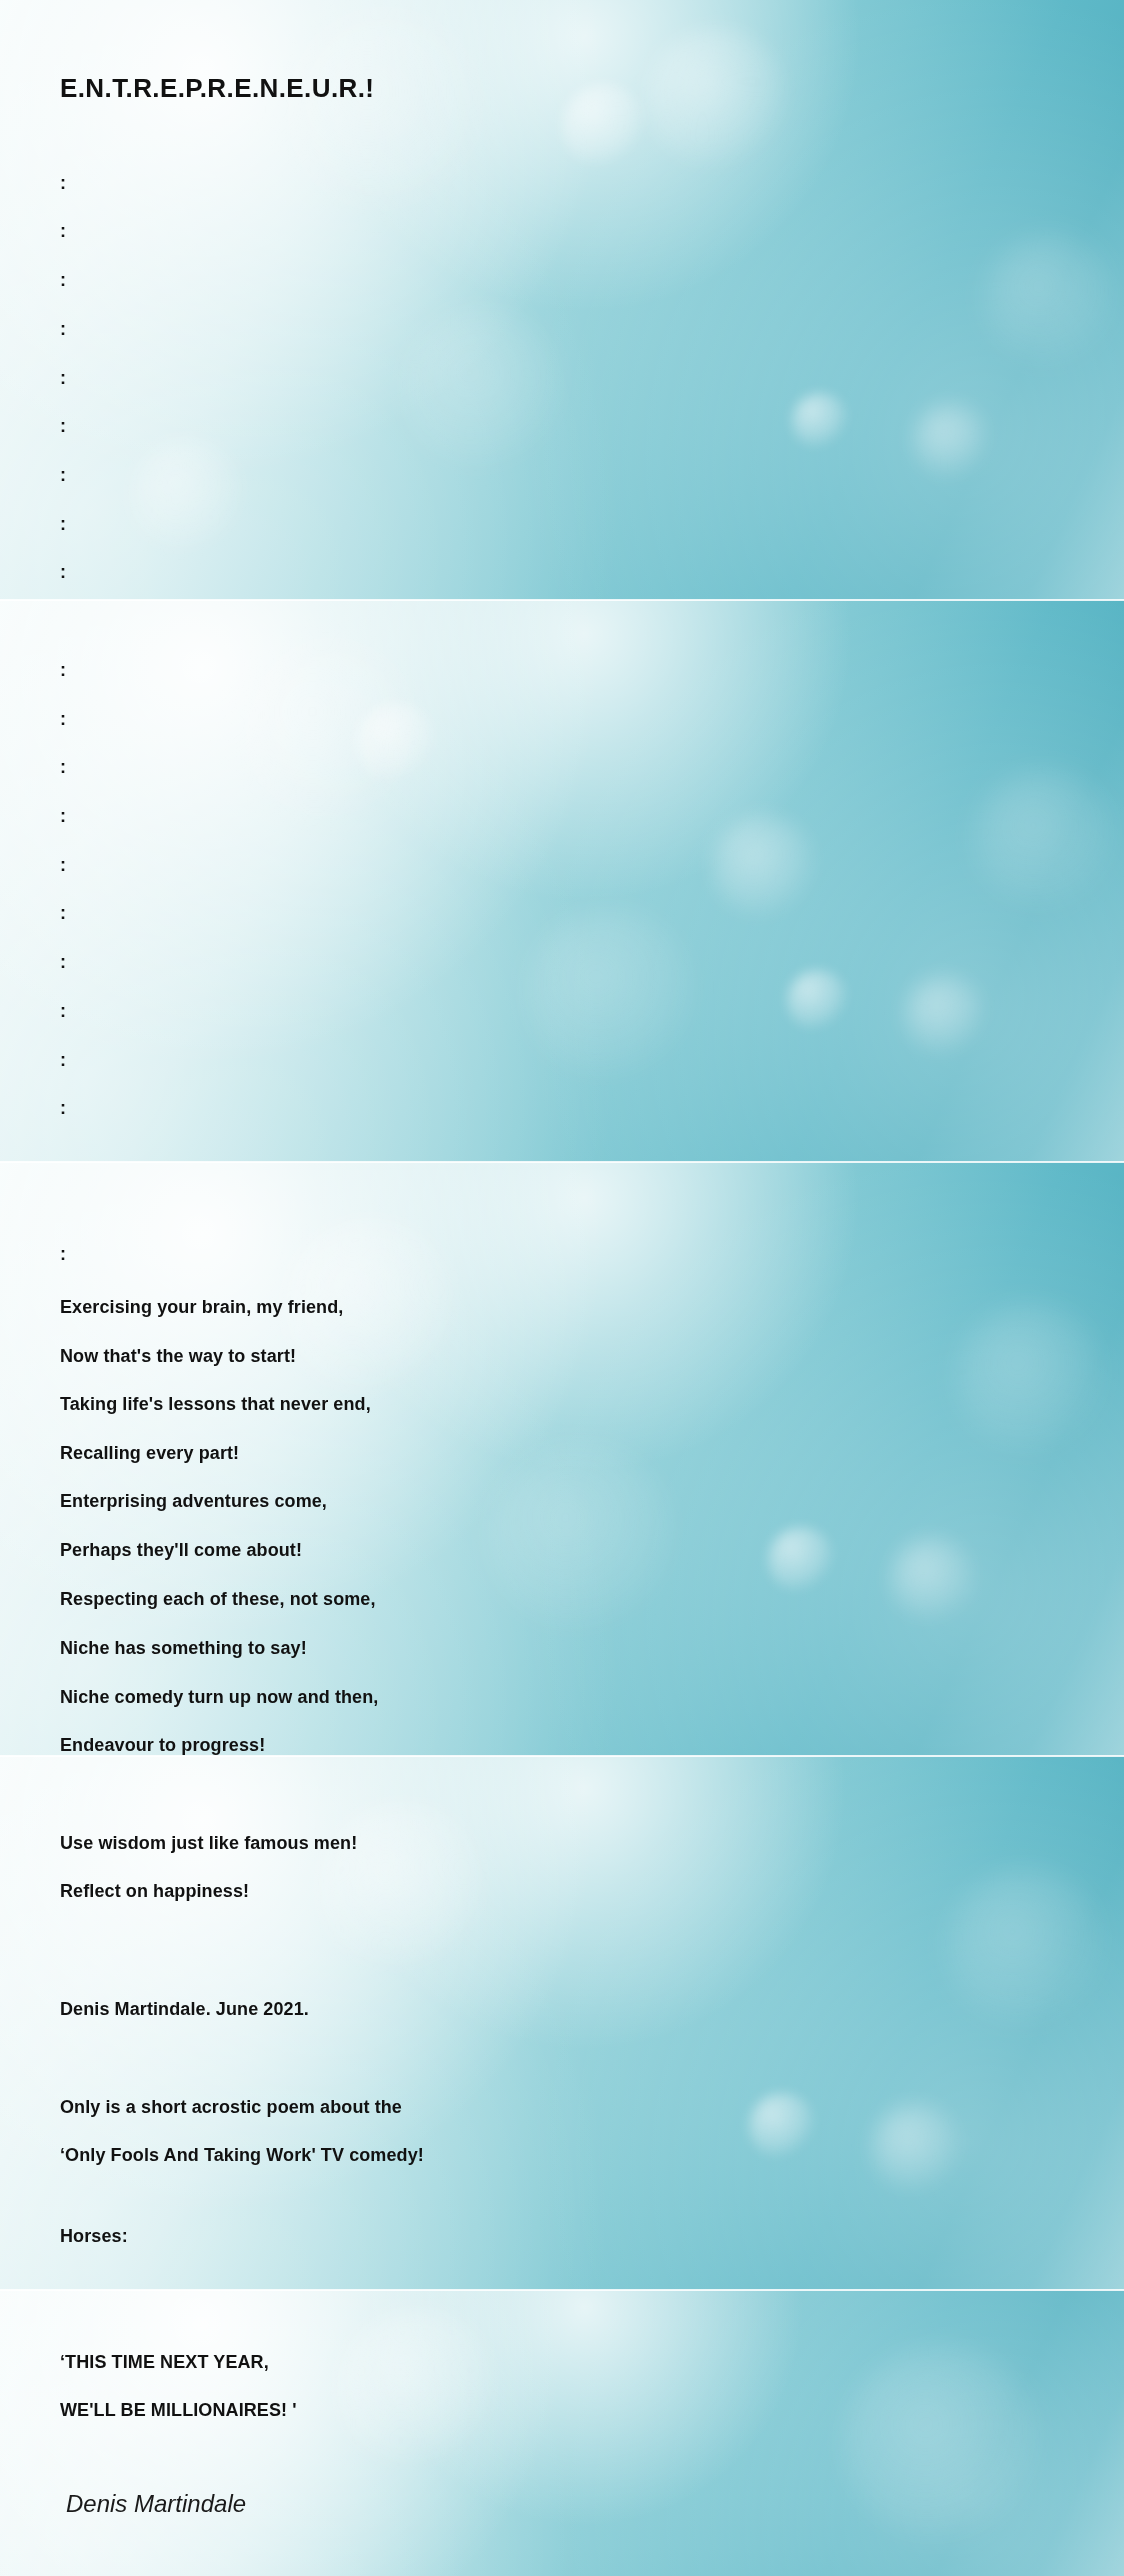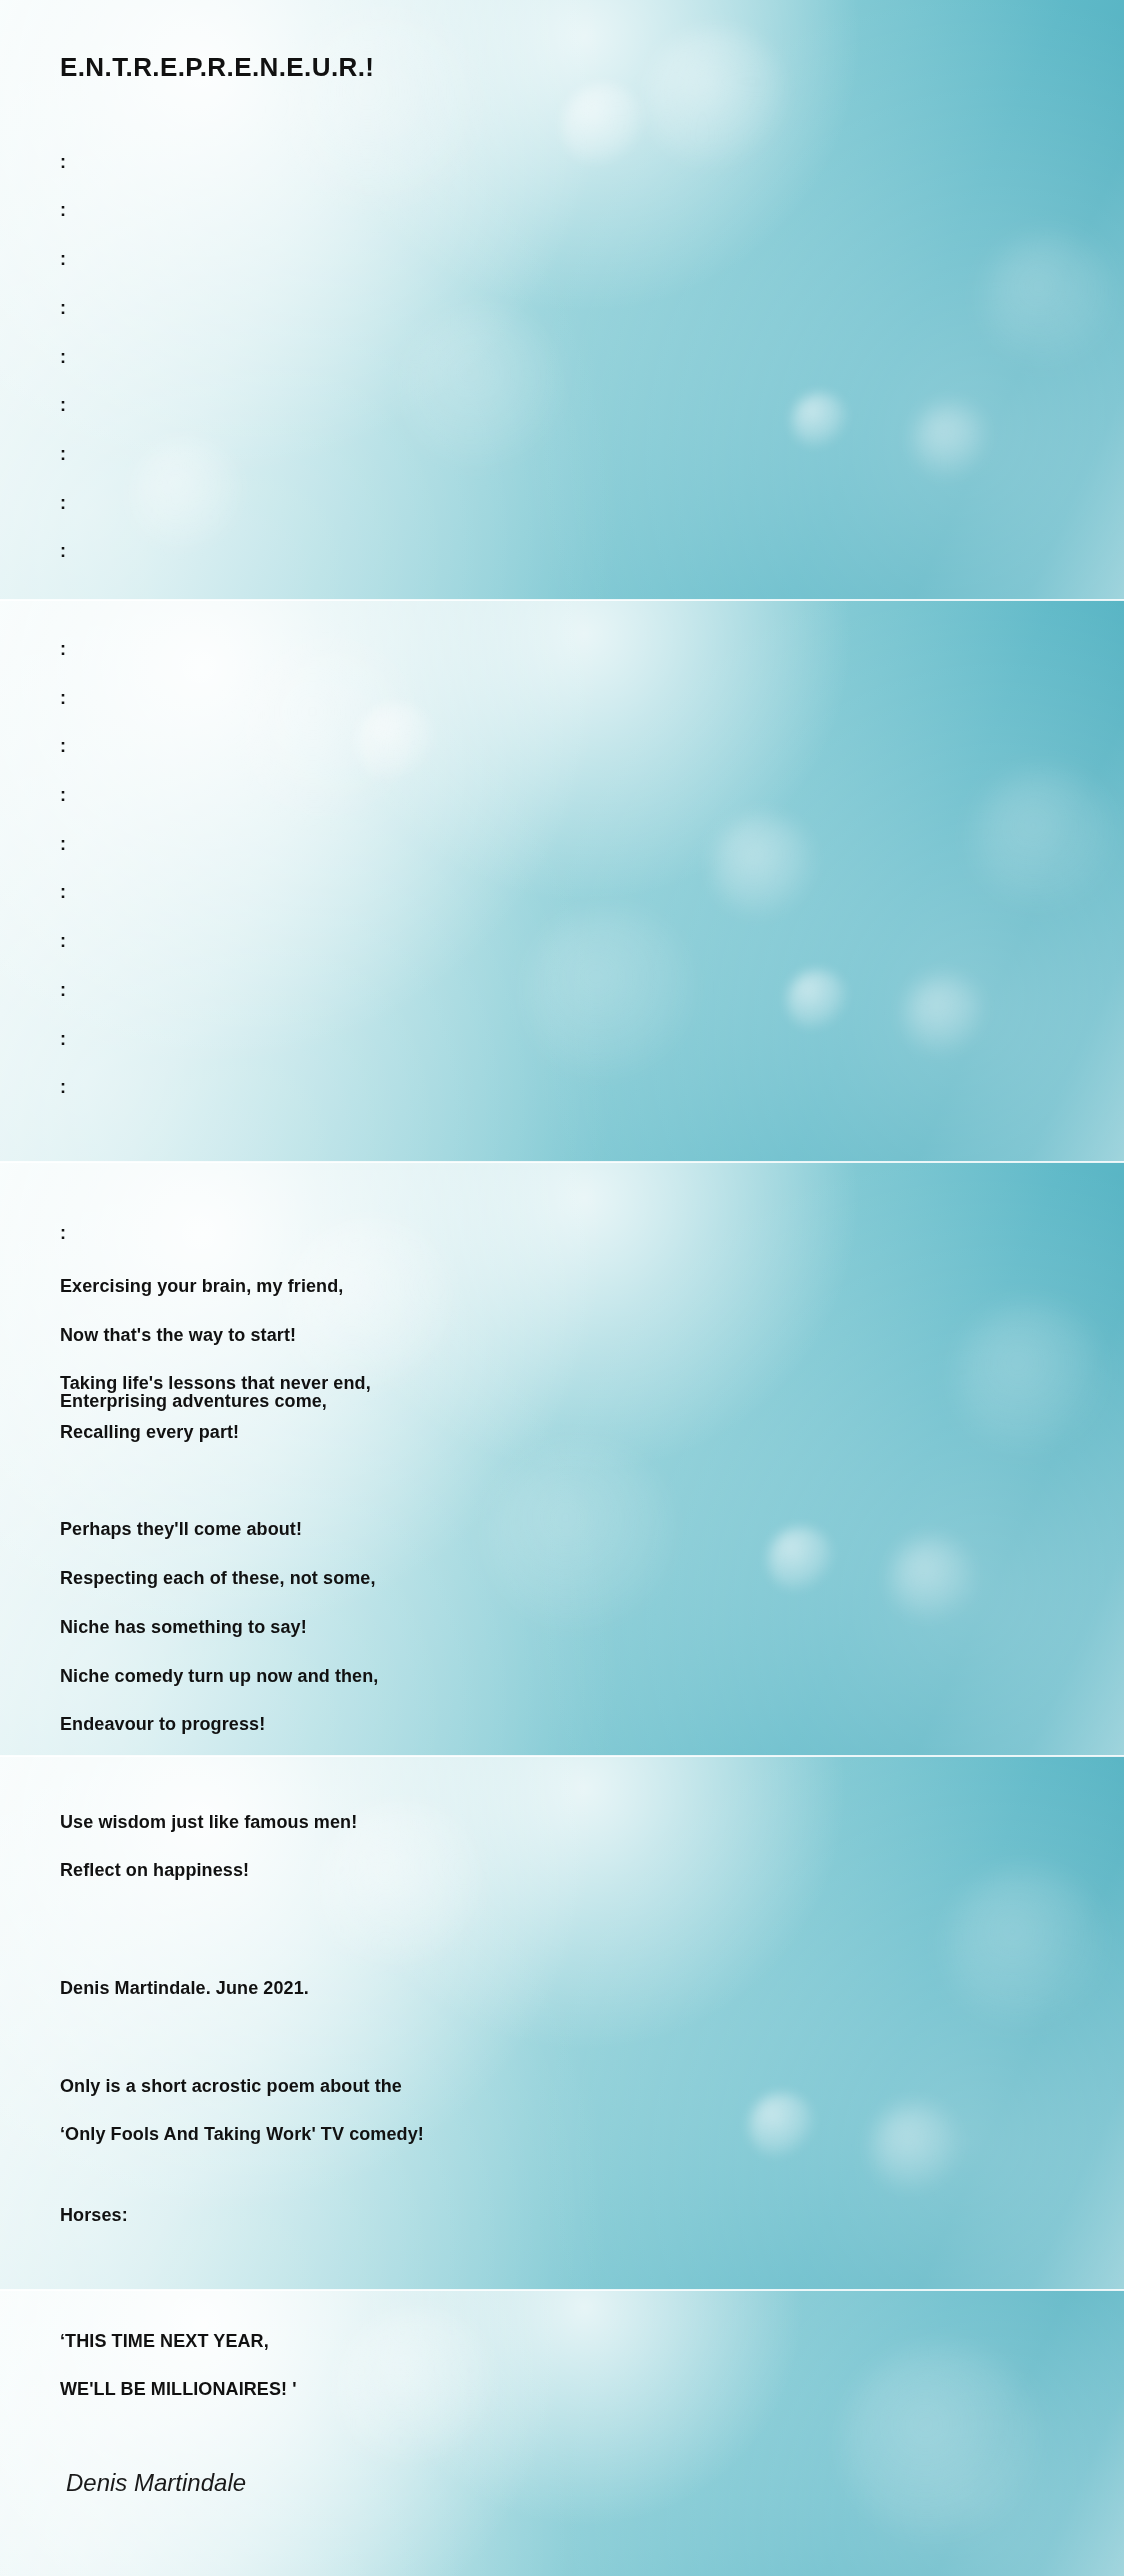--- a/index.html
+++ b/index.html
@@ -74,20 +74,21 @@
     left: 0;
     width: 1124px;
     height: 1.9px;
     background: rgba(255,255,255,0.85);
   }
 
   
   .text-layer {
     position: absolute;
     inset: 0;
+    margin-top: 21px;
   }
   .line {
     position: absolute;
     left: 60px;
     color: #111111;
     font-size: 18px;
     font-weight: bold;
     line-height: 20.6px;
     letter-spacing: 0.1px;
     white-space: pre;
@@ -196,21 +197,21 @@
     <div class="line" style="top:931px;">:</div>
     <div class="line" style="top:980px;">:</div>
     <div class="line" style="top:1029px;">:</div>
     <div class="line" style="top:1077px;">:</div>
     <div class="line" style="top:1223px;">:</div>
 
     <div class="line" style="top:1276px;">Exercising your brain, my friend,</div>
     <div class="line" style="top:1325px;">Now that's the way to start!</div>
     <div class="line" style="top:1373px;">Taking life's lessons that never end,</div>
     <div class="line" style="top:1422px;">Recalling every part!</div>
-    <div class="line" style="top:1391px;">Enterprising adventures come,</div>
+    <div class="line" style="top:1470px;">Enterprising adventures come,</div>
     <div class="line" style="top:1519px;">Perhaps they'll come about!</div>
     <div class="line" style="top:1568px;">Respecting each of these, not some,</div>
     <div class="line" style="top:1617px;">Niche has something to say!</div>
     <div class="line" style="top:1666px;">Niche comedy turn up now and then,</div>
     <div class="line" style="top:1714px;">Endeavour to progress!</div>
     <div class="line" style="top:1812px;">Use wisdom just like famous men!</div>
     <div class="line" style="top:1860px;">Reflect on happiness!</div>
 
     <div class="line" style="top:1978px;">Denis Martindale. June 2021.</div>
 

